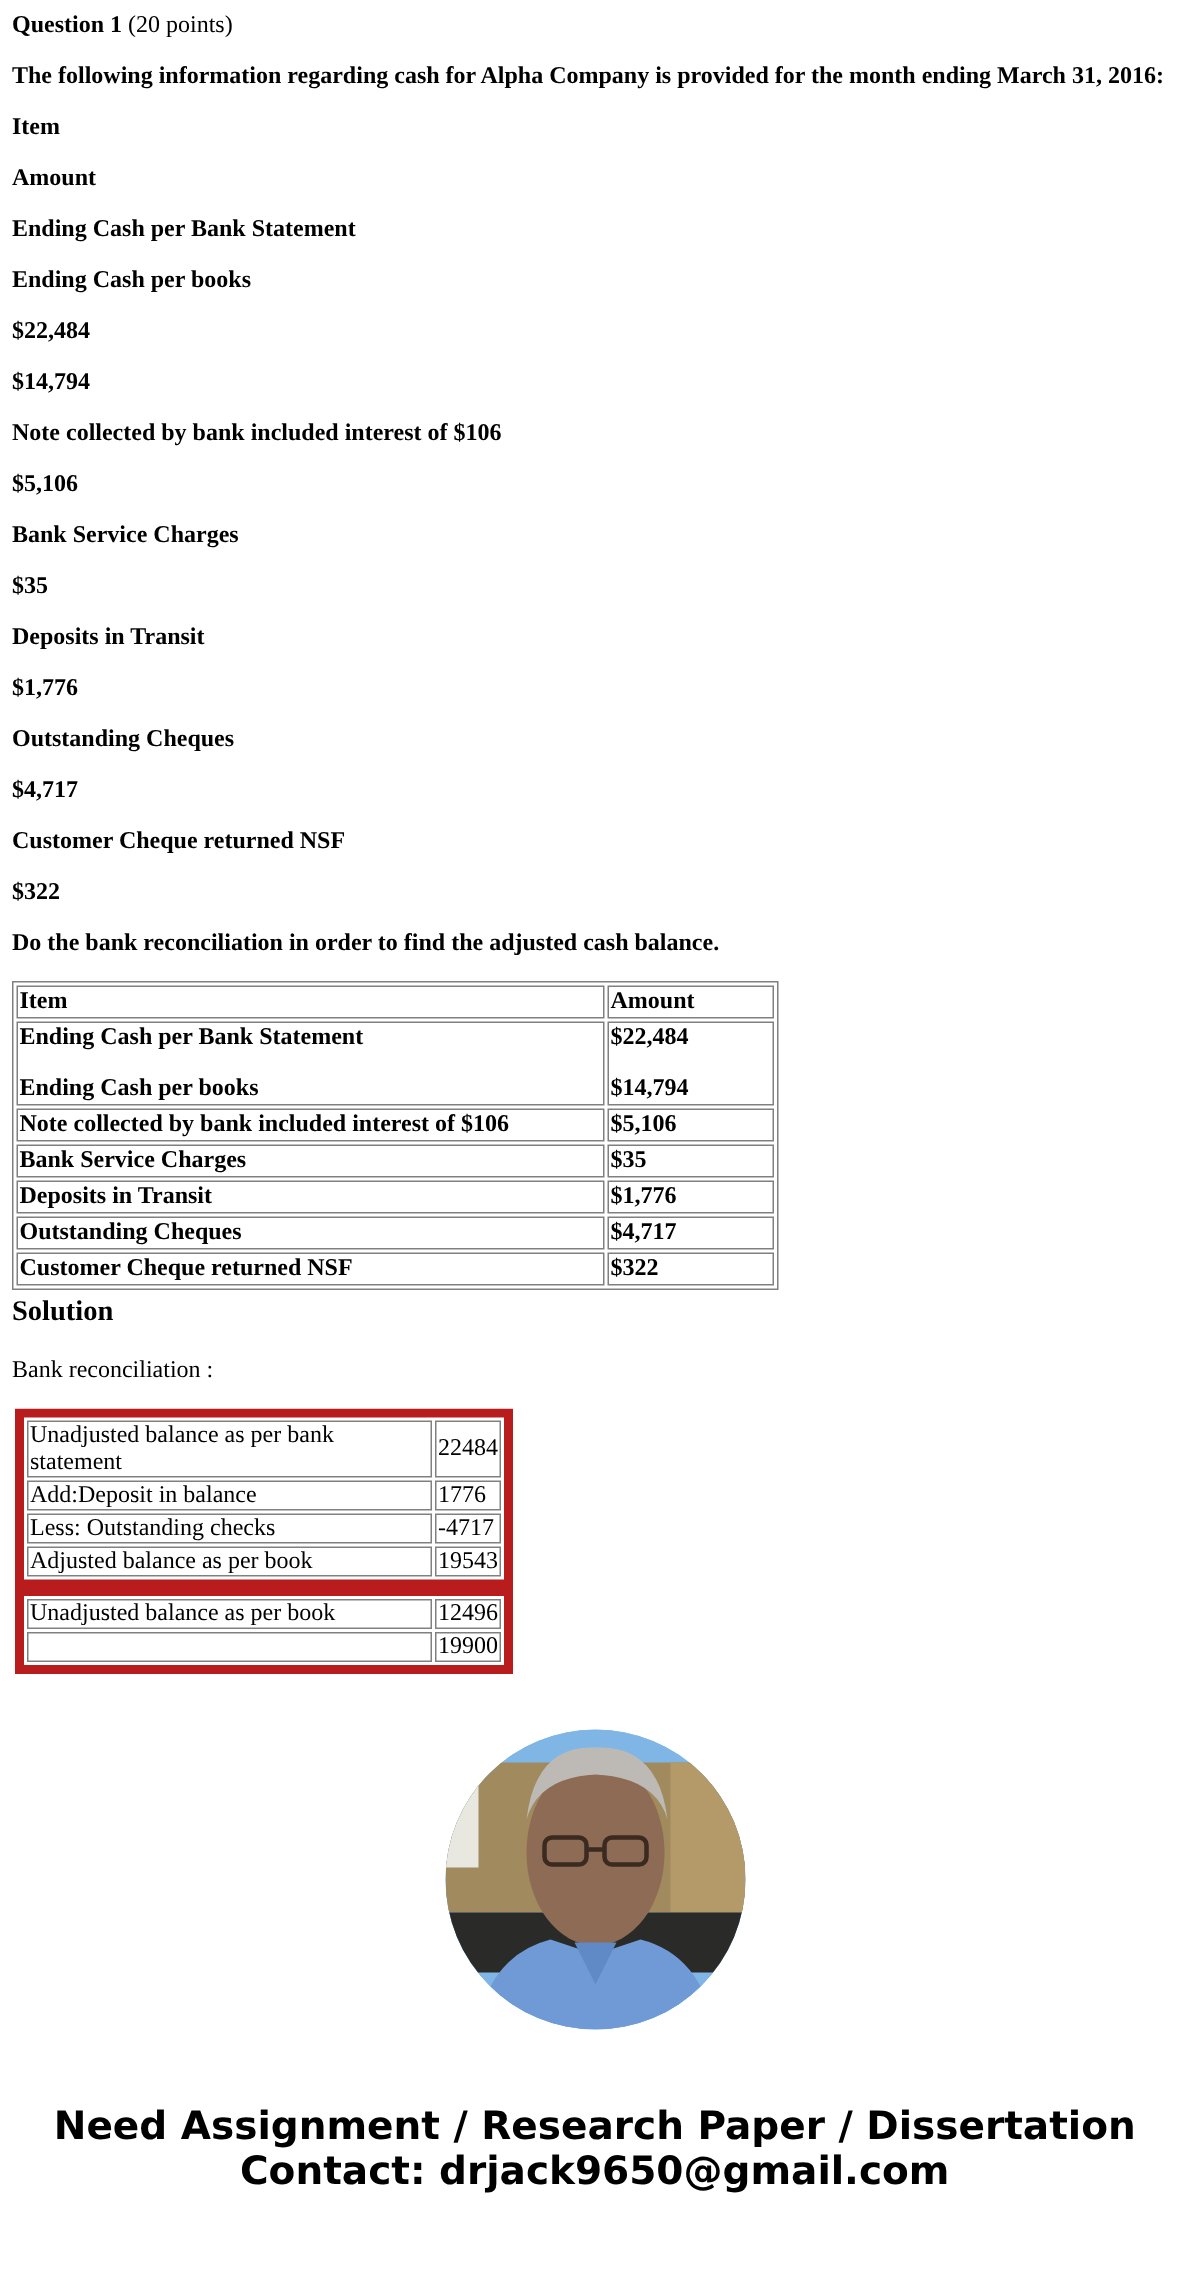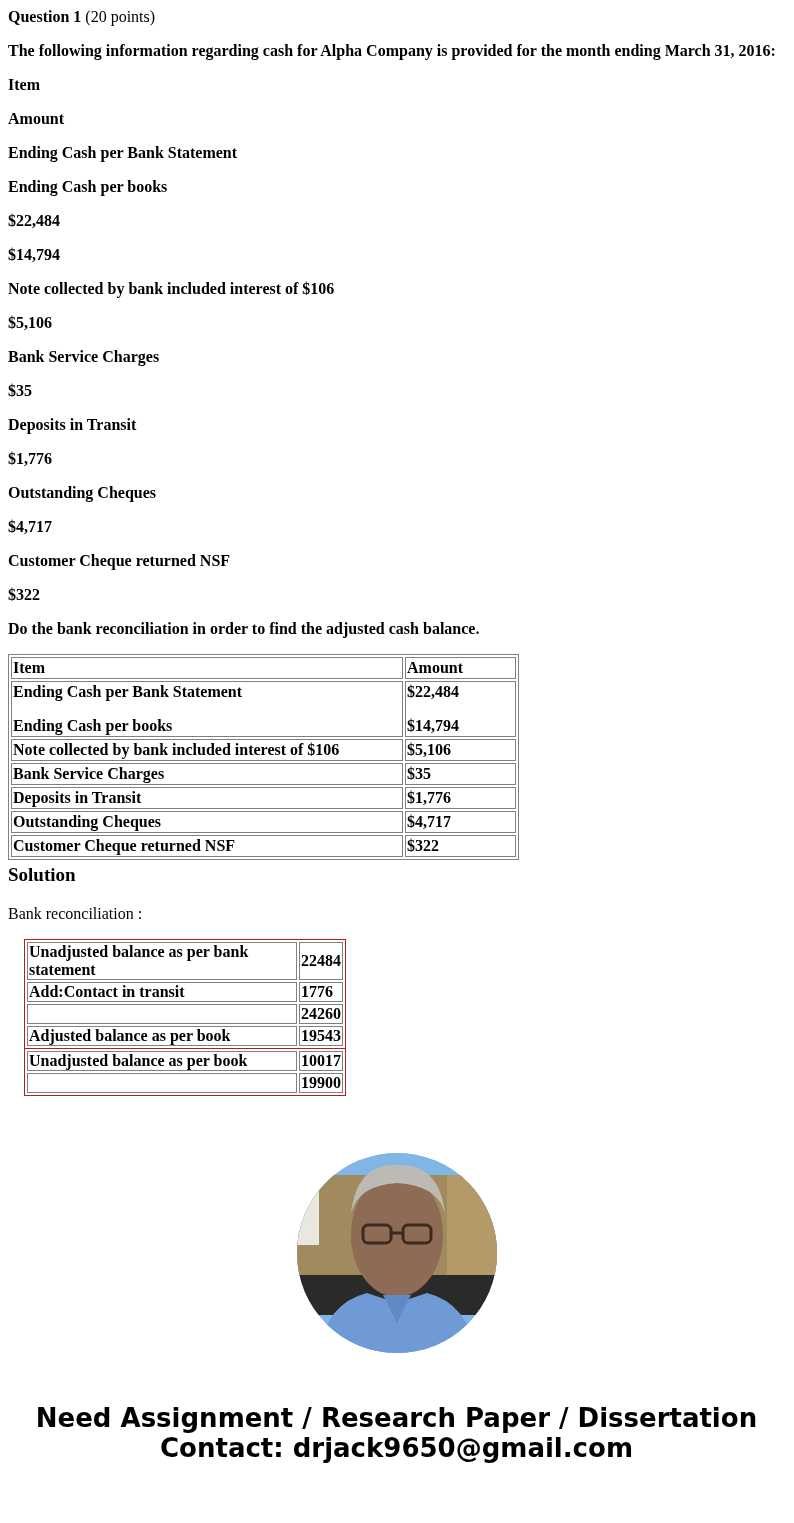--- a/index.html
+++ b/index.html
@@ -16,22 +16,22 @@
     border: 1px solid #808080; border-collapse: separate; border-spacing: 2px;
     font-weight: bold;
   }
   table.t1 td {
     border: 1px solid #808080; padding: 1px; line-height: 18px; vertical-align: top;
   }
   table.t1 td.c1 { width: 388px; }
   table.t1 td.c2 { width: 107px; }
   h3 { position: absolute; left: 0; top: 864px; margin: 0; font-size: 19px; line-height: 22px; font-weight: bold; text-align: right; }
   table.t2 {
-    position: absolute; left: 16px; top: 939px;
-    border: 1px solid #b91c1c; border-collapse: separate; border-spacing: 2px; font-weight: bold;
+    position: absolute; left: 2px; top: 939px;
+    border: 6px solid #b91c1c; border-collapse: separate; border-spacing: 2px;
   }
   table.t2 td { border: 1px solid #808080; padding: 0 1px; line-height: 18px; height: 18px; }
   table.t2 td.c1 { width: 266px; }
   table.t2 td.c2 { width: 38px; }
   .clipwrap { position: absolute; left: 0; top: 939px; width: 340px; height: 184px; overflow: hidden; }
   .clipwrap table.t2 { top: 0; }
   .avatar {
     position: absolute; left: 297px; top: 1153px; width: 200px; height: 200px;
     border-radius: 50%; overflow: hidden; background: #7fb6e6;
   }
@@ -109,38 +109,38 @@
   <p class="para" style="top:905px;">Bank reconciliation :</p>
 
   <div class="clipwrap">
     <table class="t2" style="position:relative;">
       <tbody>
           <tr>
             <td class="c1">Unadjusted balance as per bank statement</td>
             <td class="c2">22484</td>
           </tr>
       <tr>
-            <td class="c1">Add:Contact in transit</td>
+            <td class="c1">Add:Deposit in balance</td>
             <td class="c2">1776</td>
           </tr>
       <tr>
-            <td class="c1"></td>
-            <td class="c2">24260</td>
+            <td class="c1">Less: Outstanding checks</td>
+            <td class="c2">-4717</td>
           </tr>
       <tr>
             <td class="c1">Adjusted balance as per book</td>
             <td class="c2">19543</td>
           </tr>
     </tbody>
       </table>
     <table class="t2" style="position:relative; margin-top:-1px;">
       <tbody>
           <tr>
             <td class="c1">Unadjusted balance as per book</td>
-            <td class="c2">10017</td>
+            <td class="c2">12496</td>
           </tr>
       <tr>
             <td class="c1"></td>
             <td class="c2">19900</td>
           </tr>
 
     </tbody>
       </table>
   </div>
 </div>

